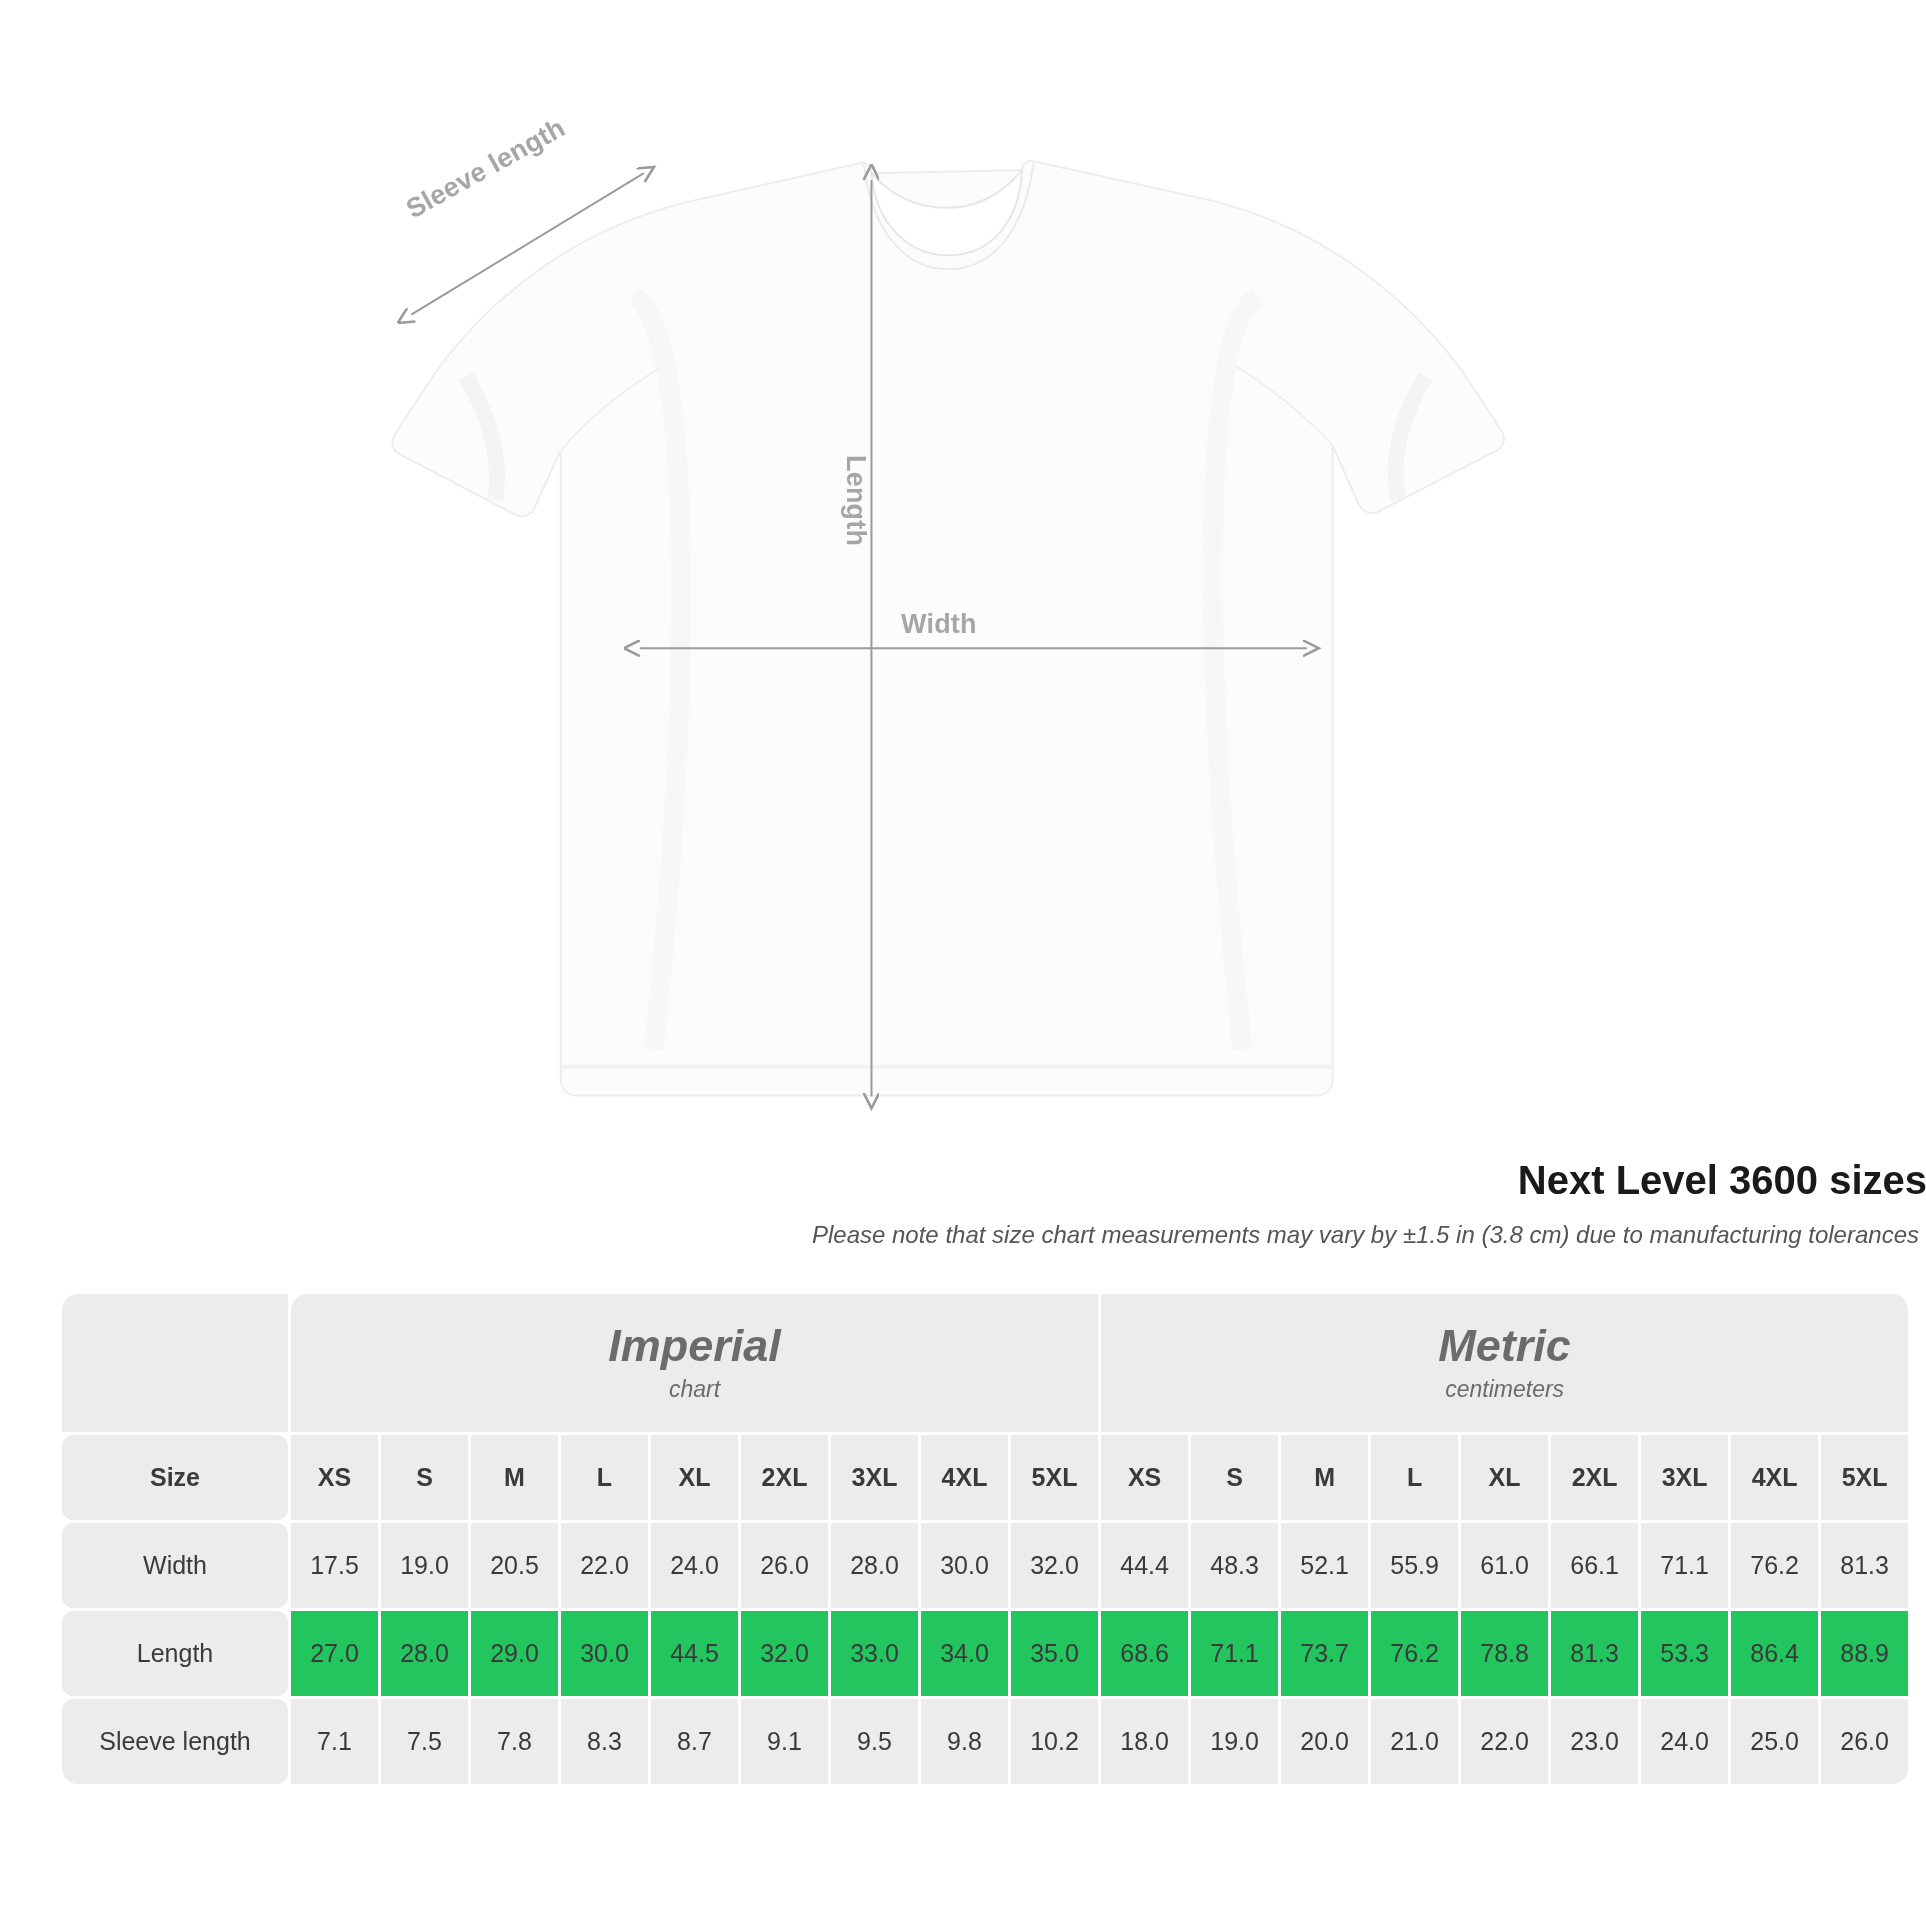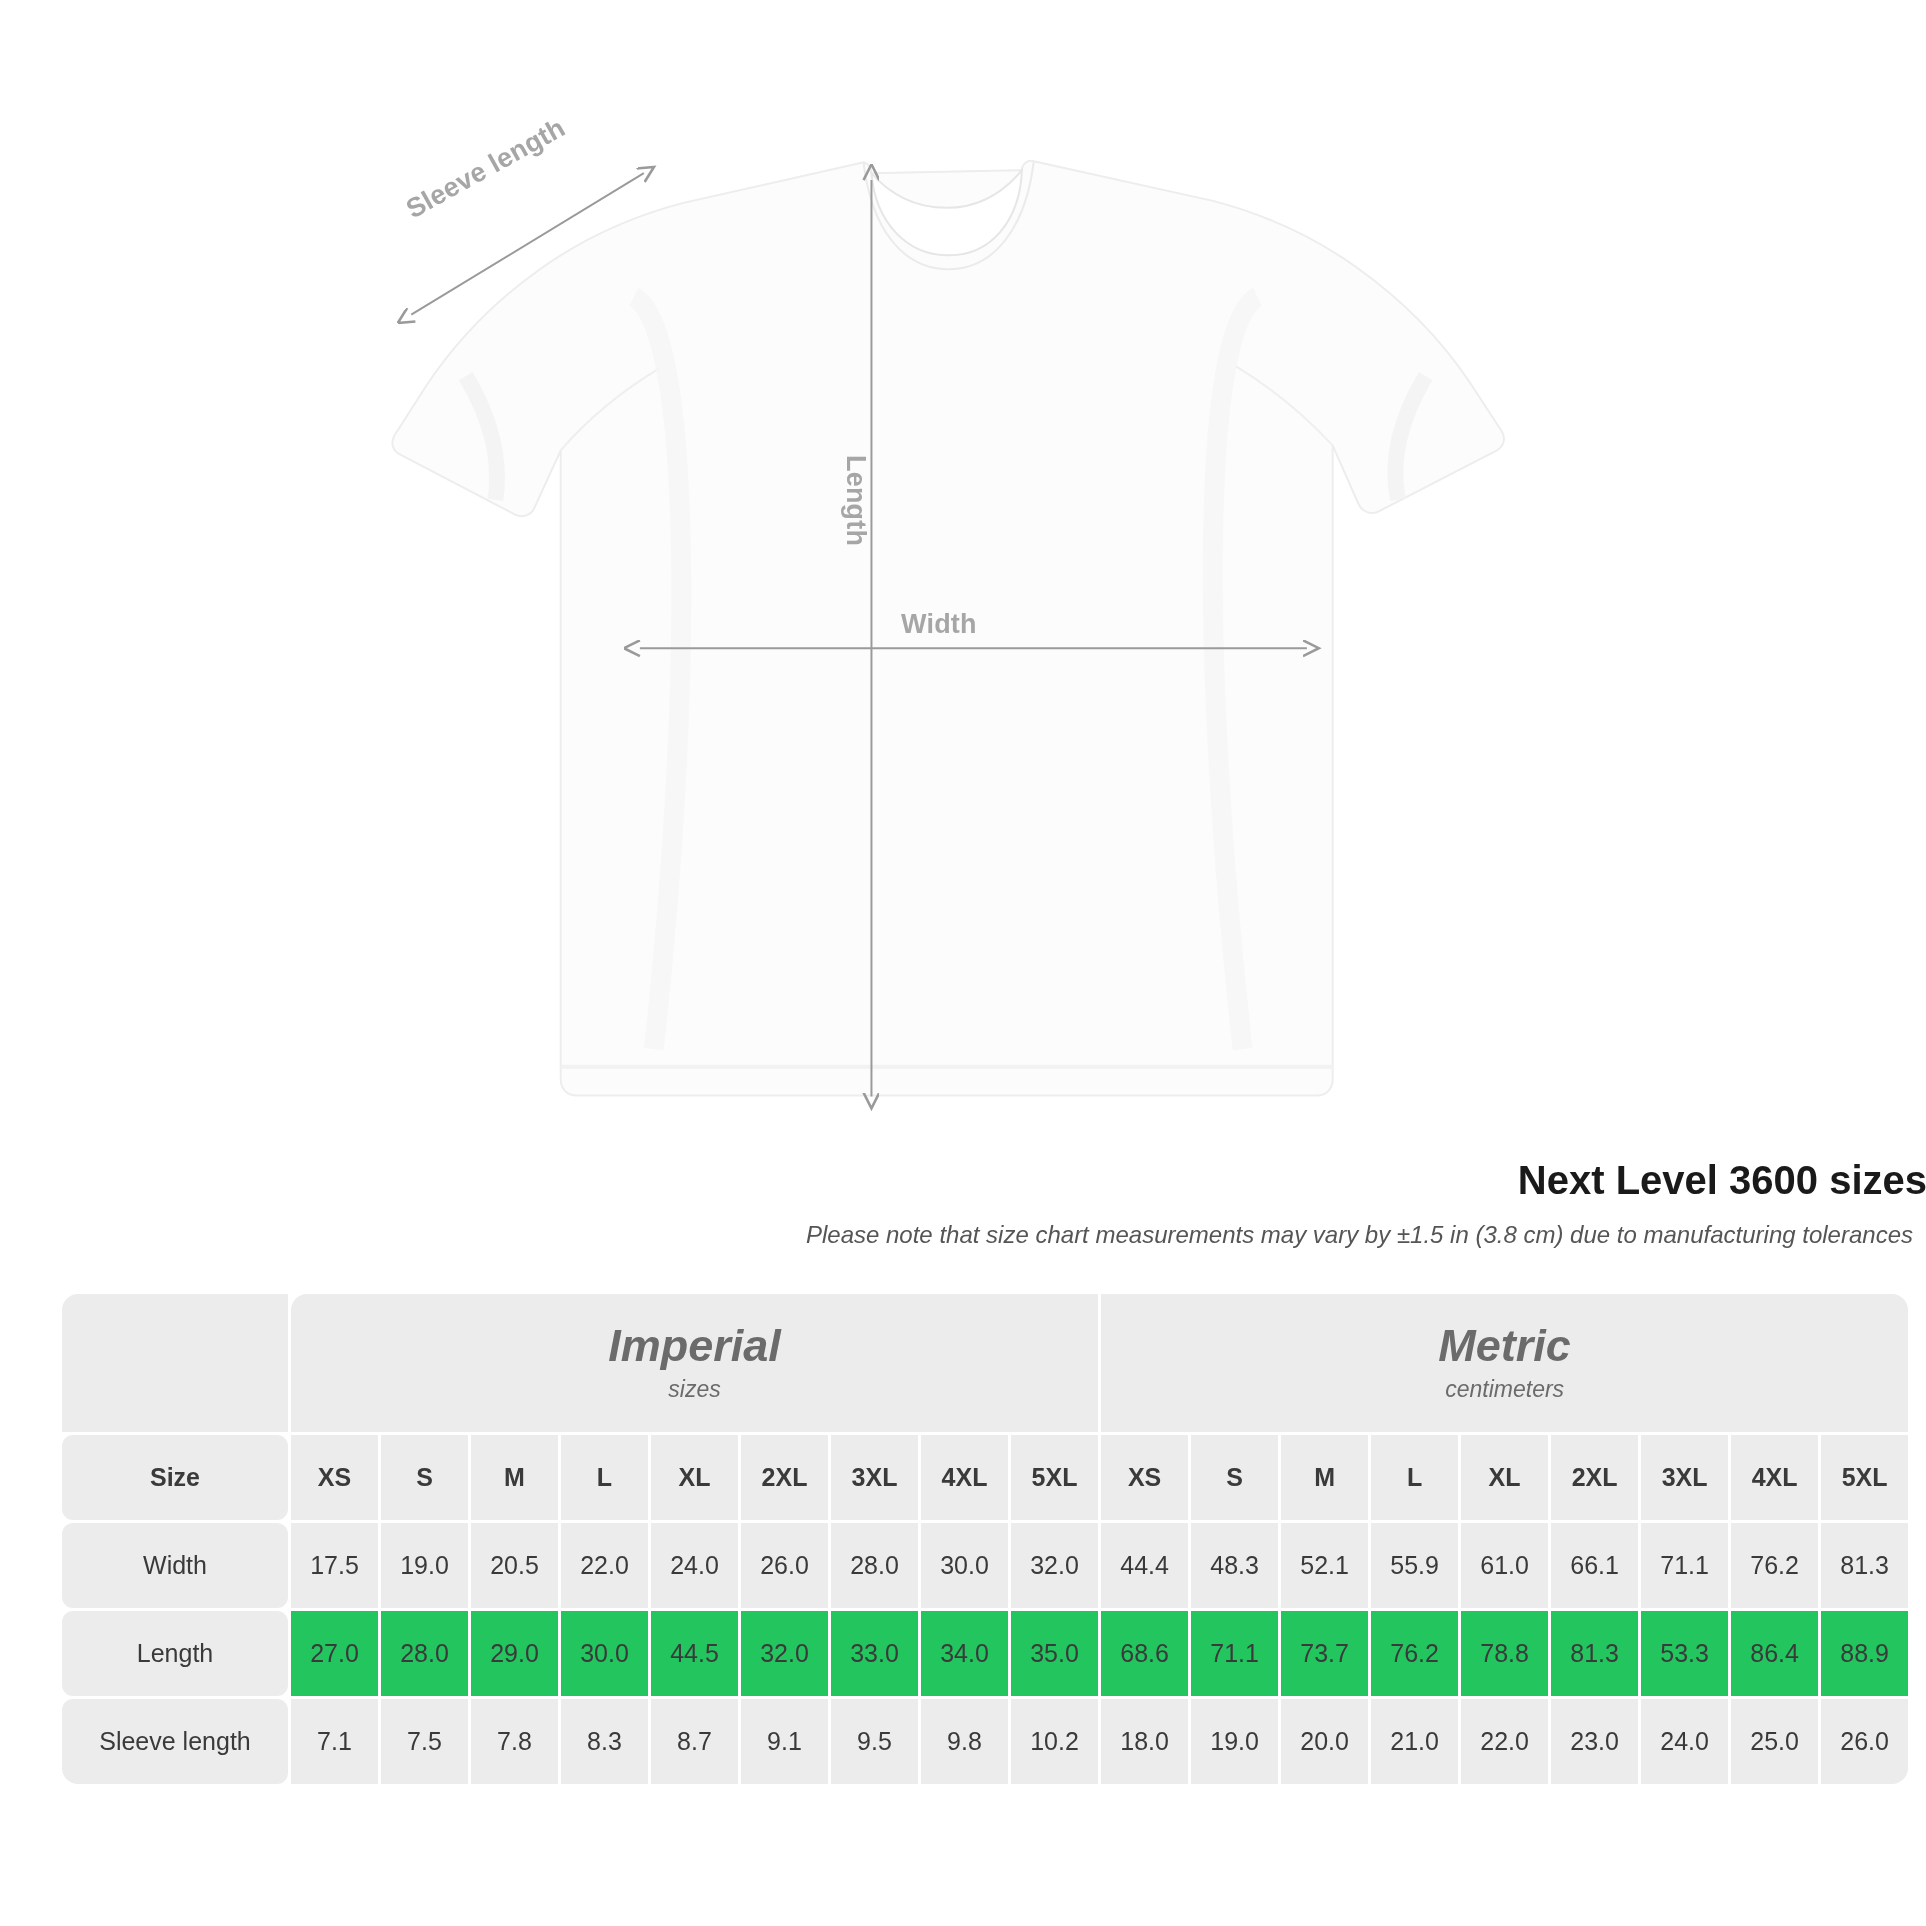--- a/index.html
+++ b/index.html
@@ -62,21 +62,21 @@
   .chart-title {
     font-size: 40px;
     font-weight: bold;
     color: #1a1a1a;
     margin: 0 0 18px 0;
   }
   .chart-note {
     font-size: 24px;
     font-style: italic;
     color: #555555;
-    margin: 14px;
+    margin: 8px;
     padding-left: 21px;
   }
 
   
   .table-wrap {
     margin: 42px 59px 0 59px;
   }
   table.size-table {
     border-collapse: separate;
     border-spacing: 3px;
@@ -213,21 +213,21 @@
   <table class="size-table">
     <colgroup>
       <col style="width:226px">
       <col span="18" style="width:87px">
     </colgroup>
     <thead>
       <tr>
         <td class="corner-cell tl"></td>
         <td class="unit-head first" colspan="9">
           <span class="unit-name">Imperial</span>
-          <span class="unit-sub">sizes</span>
+          <span class="unit-sub">chart</span>
         </td>
         <td class="unit-head last" colspan="9">
           <span class="unit-name">Metric</span>
           <span class="unit-sub">centimeters</span>
         </td>
       </tr>
       <tr class="hrow">
         <td class="row-head">Size</td>
         <td>XS</td>
         <td>S</td>

